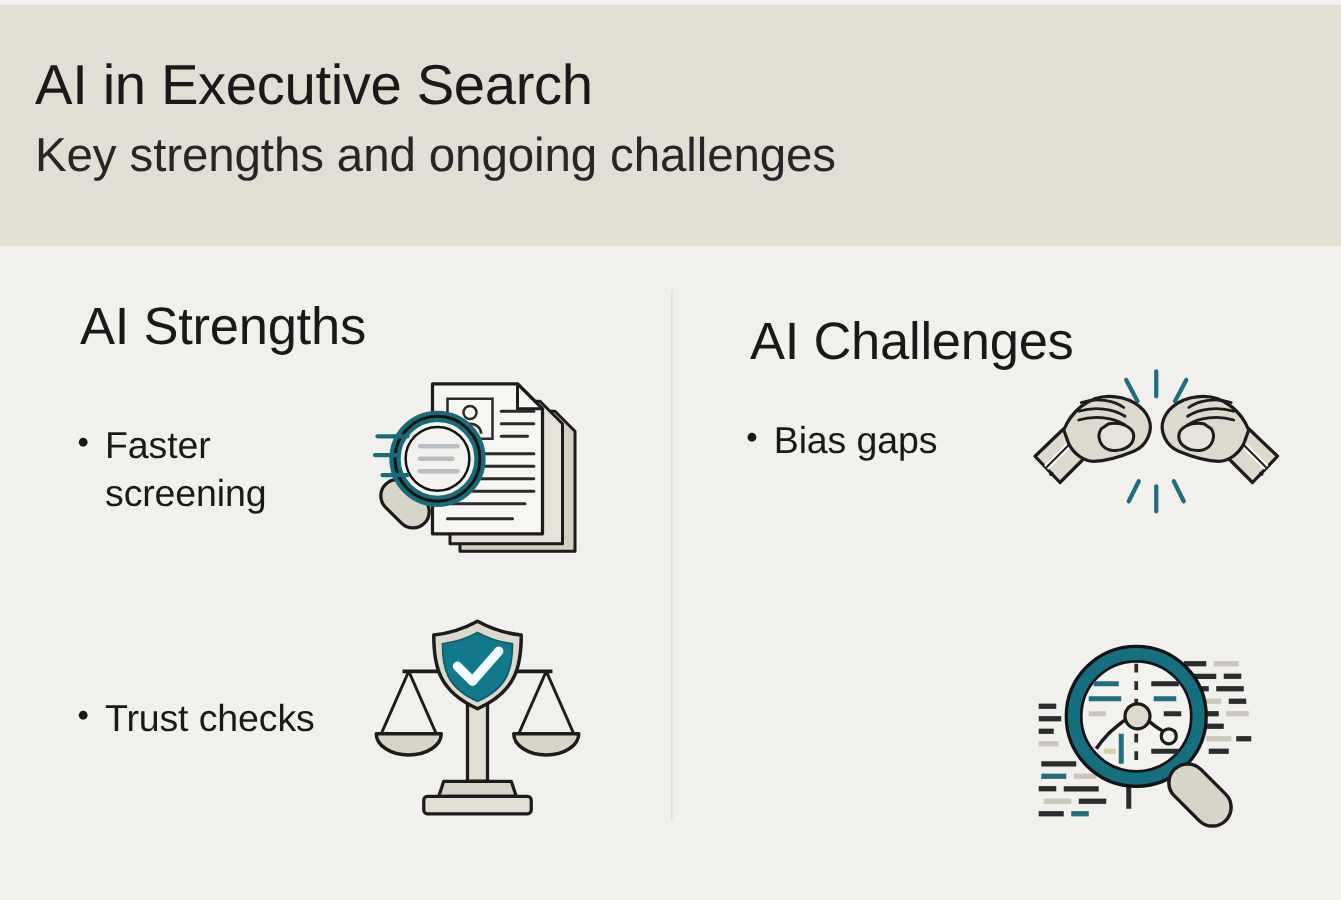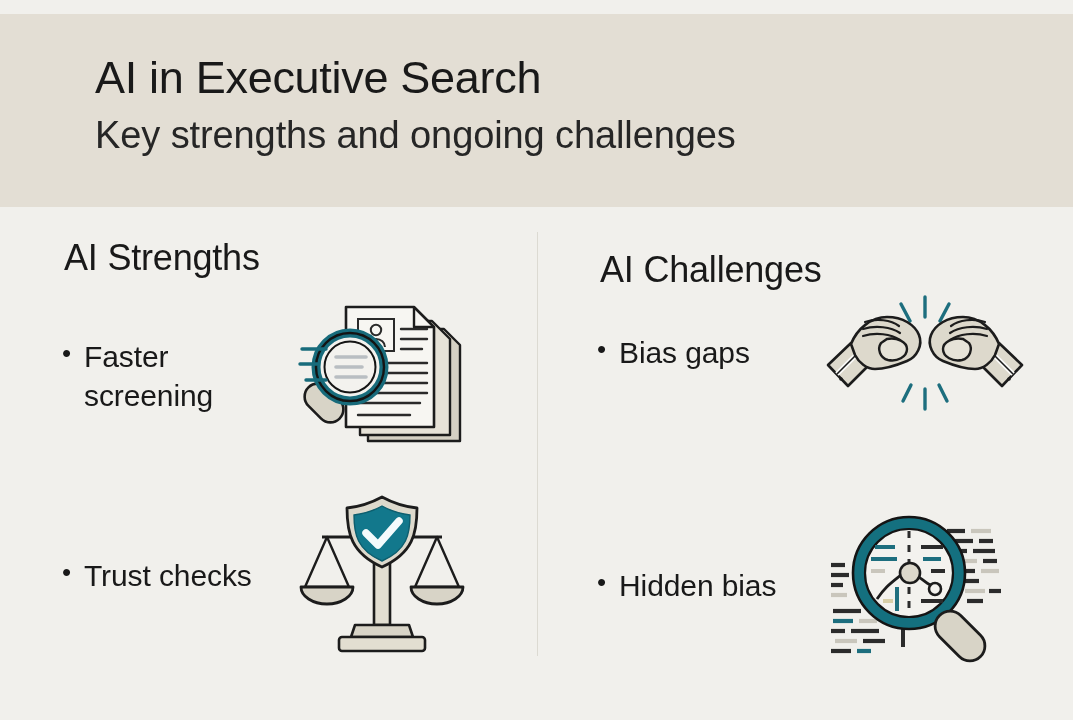--- a/index.html
+++ b/index.html
@@ -12,26 +12,26 @@
     background: #f1f0ec;
     font-family: "Liberation Sans", sans-serif;
     overflow: hidden;
     position: relative;
     color: #1a1a1a;
   }
 
   
   .header {
     position: absolute;
-    left: 0; top: 14px;
+    left: 0; top: 4px;
     width: 1073px;
     height: 193px;
     background: #e3ded4;
     box-sizing: border-box;
-    padding: 40px 0 0 95px;
+    padding: 40px 0 0 28px;
   }
   .title {
     font-size: 45px;
     font-weight: 400;
     letter-spacing: -0.3px;
     line-height: 1.05;
     color: #191919;
     margin: 0;
     white-space: nowrap;
   }
@@ -64,21 +64,21 @@
     position: absolute;
     top: 0;
     height: 527px;
   }
   .column.left  { left: 0px;   width: 537px; }
   .column.right { left: 537px; width: 536px; margin-top: 12px; }
 
   .col-head {
     position: absolute;
     top: 44px;
-    font-size: 36px;
+    font-size: 42px;
     font-weight: 400;
     letter-spacing: -0.2px;
     color: #191919;
     white-space: nowrap;
   }
   .column.left  .col-head { left: 64px; }
   .column.right .col-head { left: 63px; }
 
   .row {
     position: absolute;
@@ -270,21 +270,20 @@
               <path d="M38 32 C51 28 66 30 75 36"></path>
               <path d="M38 39 C51 35 66 37 75 43"></path>
             </g>
             <path d="M62 42 C72 40 82 45 82 52 C82 60 72 65 63 63 C55 61 52 52 56 46 Z" fill="#e6e3d8" stroke="#1c1c1c" stroke-width="2.4"></path>
           </g>
         </svg>
       </div>
     </div>
 
     <div class="row r2">
-      <div class="bullet-text">Hidden bias</div>
 
       <div class="art lens">
         <svg viewBox="0 0 190 158" width="190" height="158">
 
           <g stroke-linecap="butt" stroke-width="4.2">
             <line x1="4" y1="58" x2="18" y2="58" stroke="#2b2b2b"></line>
             <line x1="4" y1="68" x2="22" y2="68" stroke="#2b2b2b"></line>
             <line x1="4" y1="78" x2="16" y2="78" stroke="#2b2b2b"></line>
             <line x1="4" y1="88" x2="20" y2="88" stroke="#c9c6bc"></line>
             <line x1="6" y1="104" x2="34" y2="104" stroke="#2b2b2b"></line>

